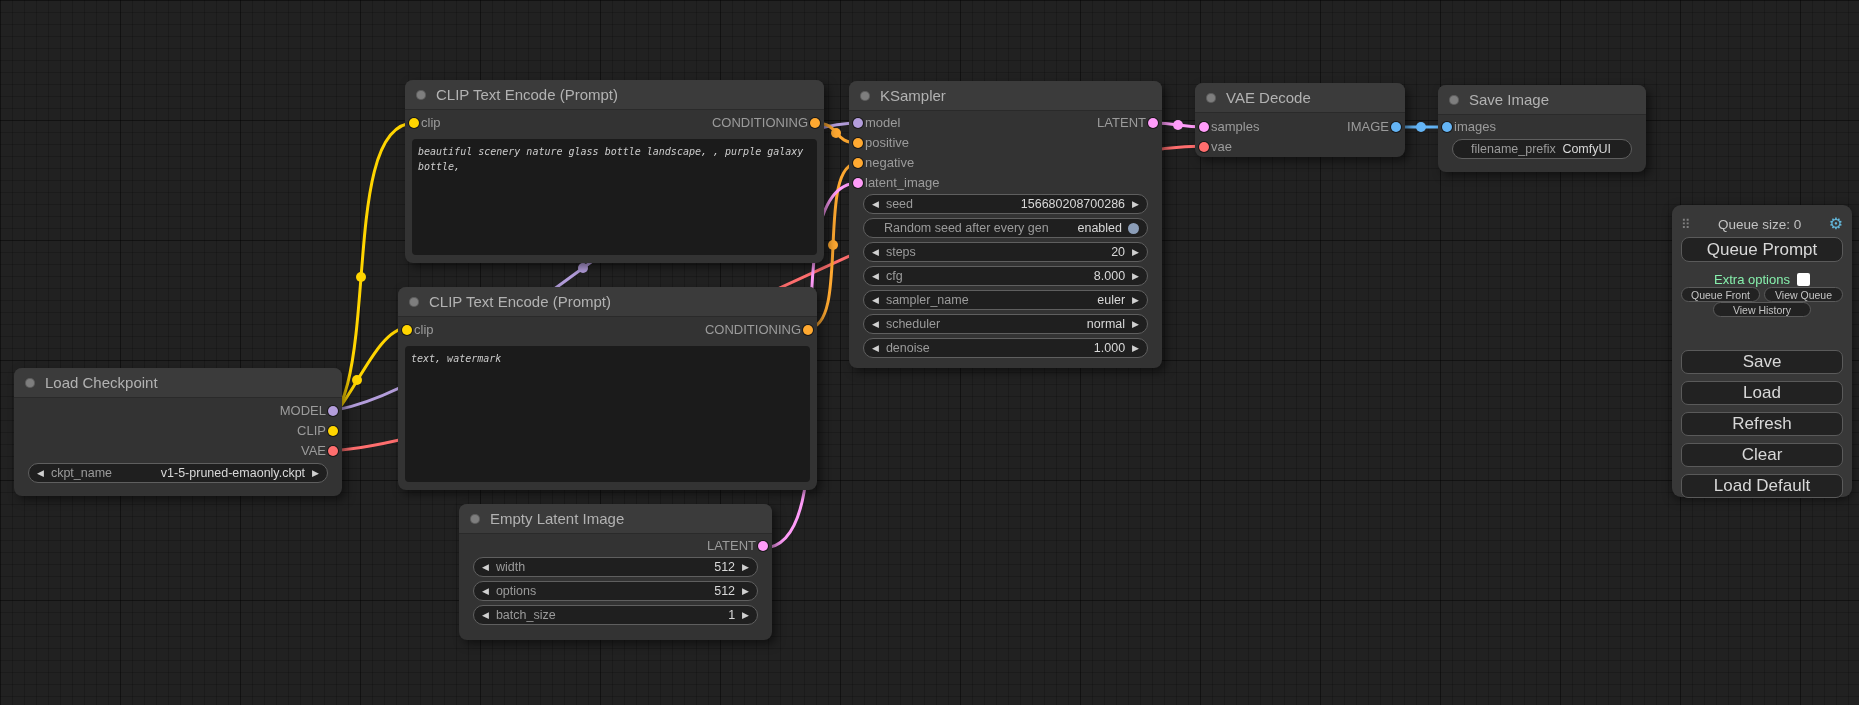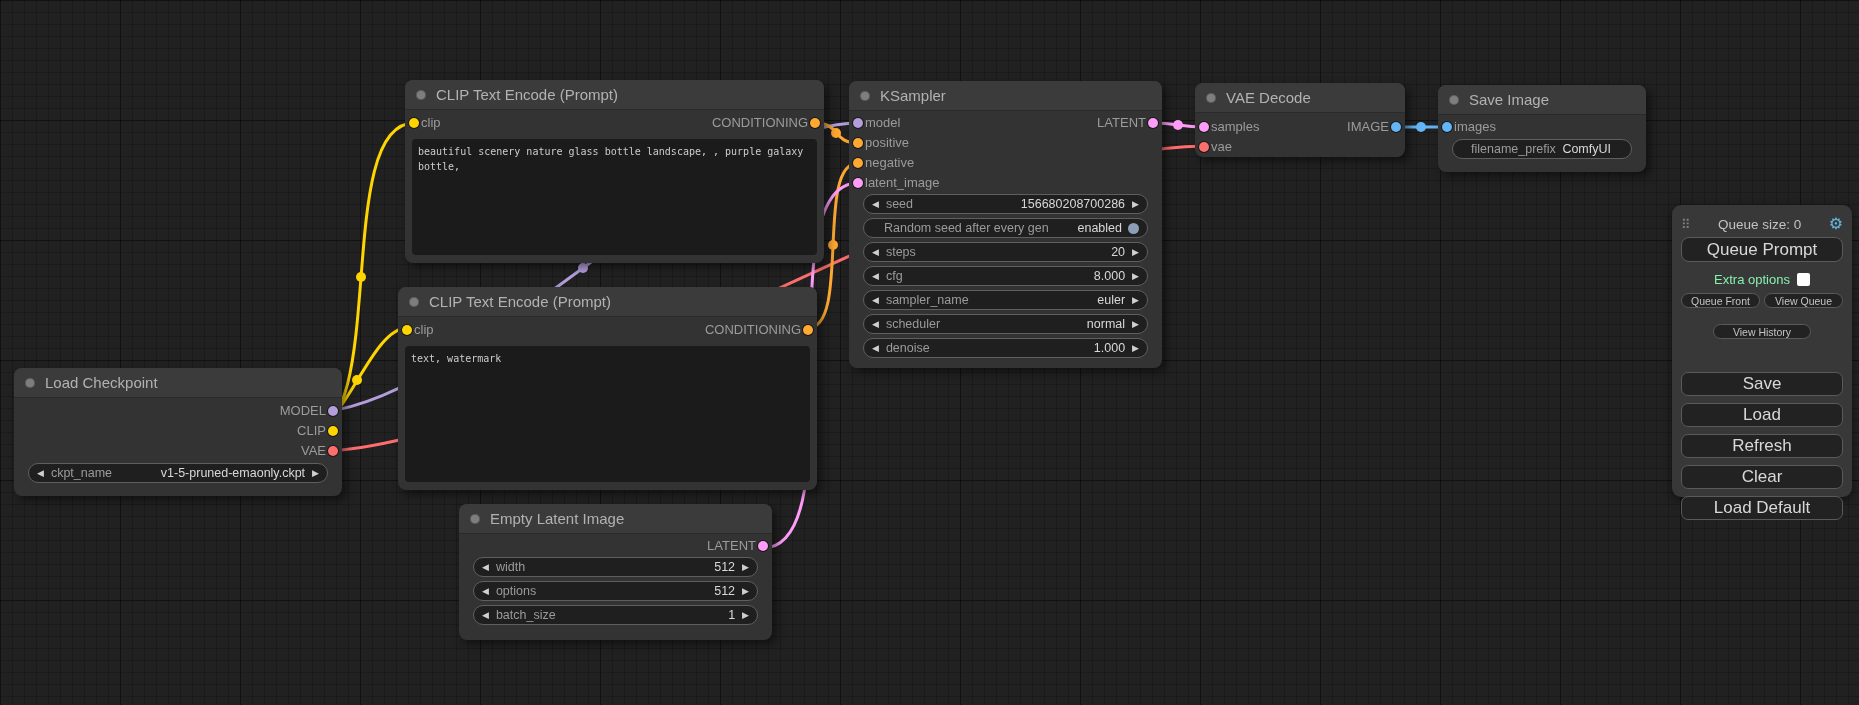--- a/index.html
+++ b/index.html
@@ -37,21 +37,21 @@
     border-radius:11px;display:flex;align-items:center;font-size:12.5px;
     padding:9px 8px;box-sizing:border-box;
   }
   .warrow{color:#d0d0d0;font-size:9px;flex:0 0 auto;cursor:pointer;}
   .wlabel{color:#9b9b9b;margin-left:7px;}
   .wvalue{color:#d8d8d8;margin-right:7px;}
   .toggle-dot{width:11px;height:11px;border-radius:50%;margin-left:6px;flex:0 0 auto;}
   .ta{
     position:absolute;left:7px;right:7px;background:#1b1b1b;border-radius:4px;
     font-family:"DejaVu Sans Mono",monospace;font-size:10px;line-height:15px;
-    color:#cccccc;padding:5px 6px;box-sizing:border-box;white-space:pre-wrap;word-break:break-word;
+    color:#cccccc;padding:5px 6px;box-sizing:border-box;white-space:pre-wrap;word-break:break-word;font-style:italic;
   }
   
   #n-ckpt{left:14px;top:368px;width:328px;height:128px;}
   #n-clip1{left:405px;top:80px;width:419px;height:183px;}
   #n-clip2{left:398px;top:287px;width:419px;height:203px;}
   #n-ksampler{left:849px;top:81px;width:313px;height:287px;}
   #n-latent{left:459px;top:504px;width:313px;height:136px;}
   #n-vae{left:1195px;top:83px;width:210px;height:74px;}
   #n-save{left:1438px;top:85px;width:208px;height:87px;}
   #n-clip1 .ta{top:59px;height:116px;}
@@ -66,23 +66,23 @@
   .mgrip{color:#808080;font-size:13px;flex:0 0 auto;cursor:grab;}
   .mtitle{flex:1;text-align:center;font-size:13.5px;color:#c2c2c2;}
   .mgear{flex:0 0 auto;font-size:16px;cursor:pointer;line-height:1;}
   .btn{
     background:#222222;border:1px solid #5a5a5a;border-radius:8px;color:#d8d8d8;
     display:flex;align-items:center;justify-content:center;box-sizing:border-box;cursor:pointer;
   }
   .btn-qp{height:25px;font-size:17px;}
   .extra{margin-top:10px;height:15px;display:flex;align-items:center;justify-content:center;font-size:13px;color:#86efac;}
   .chk{width:13px;height:13px;background:#ffffff;border-radius:2px;margin-left:7px;cursor:pointer;}
-  .smallrow{margin-top:6px;display:flex;gap:4px;}
+  .smallrow{display:flex;gap:4px;}
   .btn-sm{height:15px;font-size:10.5px;border-radius:9px;flex:1;color:#c4c4c4;}
-  .historyrow{margin-top:16px;display:flex;justify-content:center;text-align:center;}
+  .historyrow{margin-top:0;display:flex;justify-content:center;text-align:center;}
   .btn-hist{height:15px;font-size:10.5px;border-radius:9px;width:98px;color:#c4c4c4;}
   .bigbtns{margin-top:33px;}
   .btn-big{height:24px;font-size:17px;border-radius:7px;margin-bottom:7px;}
 </style>
 </head>
 <body>
 
 <svg id="links" width="1859" height="705" viewBox="0 0 1859 705">
   <path d="M 308 432 C 390 432, 332 123, 414 123" fill="none" stroke-width="3" stroke-linecap="round" stroke="#FFD500"></path>
   <path d="M 308 432 C 344 432, 371 328, 407 328" fill="none" stroke-width="3" stroke-linecap="round" stroke="#FFD500"></path>

